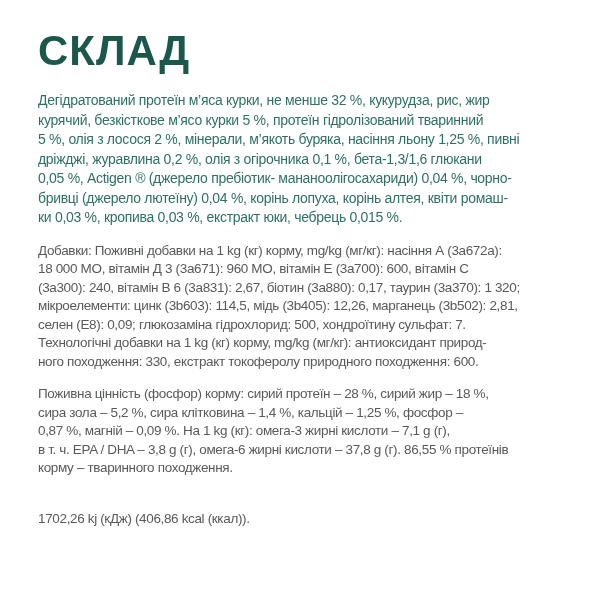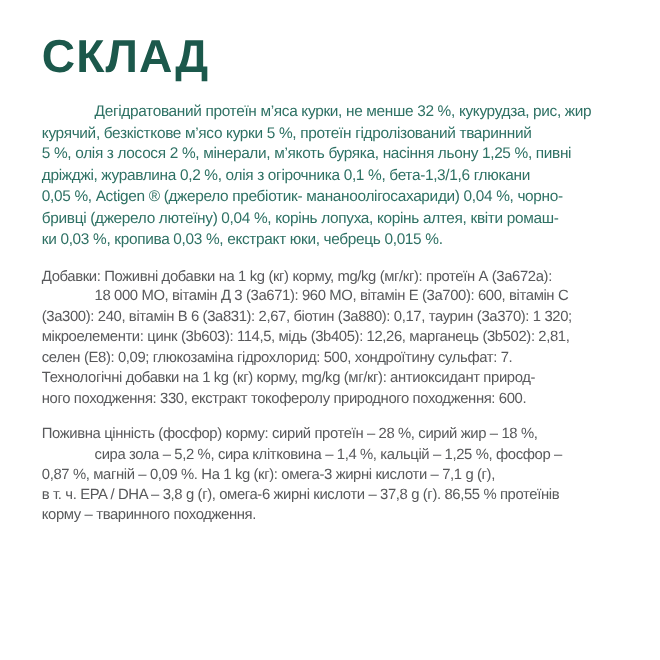--- a/index.html
+++ b/index.html
@@ -32,46 +32,46 @@
     line-height:18.5px;
     letter-spacing:-0.35px;
     color:var(--body-color);
   }
   .para.green{
     color:var(--ingredients-color);
     font-size:14px;
     line-height:19.5px;
     letter-spacing:-0.3px;
   }
-  .para .lines{white-space:pre-line;margin-left:48px;}
+  .para .lines{white-space:pre-line;}
   .para b{font-weight:normal;}
   .para.energy{margin-bottom:0;}
 </style>
 </head>
 <body>
 
 <div class="page">
 
   <h1 class="title">СКЛАД</h1>
 
   <p class="para green"><span class="lines">Дегідратований протеїн м’яса курки, не менше 32 %, кукурудза, рис, жир
 курячий, безкісткове м’ясо курки 5 %, протеїн гідролізований тваринний
 5 %, олія з лосося 2 %, мінерали, м’якоть буряка, насіння льону 1,25 %, пивні
 дріжджі, журавлина 0,2 %, олія з огірочника 0,1 %, бета-1,3/1,6 глюкани
 0,05 %, Actigen ® (джерело пребіотик- мананоолігосахариди) 0,04 %, чорно-
 бривці (джерело лютеїну) 0,04 %, корінь лопуха, корінь алтея, квіти ромаш-
 ки 0,03 %, кропива 0,03 %, екстракт юки, чебрець 0,015 %.</span></p>
 
-  <p class="para gray"><b>Добавки: Поживні добавки на 1 kg (кг) корму, mg/kg (мг/кг):</b><span> протеїн А (3а672а):</span><br><span class="lines">18 000 МО, вітамін Д 3 (3а671): 960 МО, вітамін Е (3а700): 600, вітамін С
+  <p class="para gray"><b>Добавки: Поживні добавки на 1 kg (кг) корму, mg/kg (мг/кг):</b><span> насіння А (3а672а):</span><br><span class="lines">18 000 МО, вітамін Д 3 (3а671): 960 МО, вітамін Е (3а700): 600, вітамін С
 (3а300): 240, вітамін В 6 (3а831): 2,67, біотин (3а880): 0,17, таурин (3а370): 1 320;
 мікроелементи: цинк (3b603): 114,5, мідь (3b405): 12,26, марганець (3b502): 2,81,
 селен (Е8): 0,09; глюкозаміна гідрохлорид: 500, хондроїтину сульфат: 7.
 Технологічні добавки на 1 kg (кг) корму, mg/kg (мг/кг): антиоксидант природ-
 ного походження: 330, екстракт токоферолу природного походження: 600.</span></p>
 
   <p class="para gray"><b>Поживна цінність (фосфор) корму:</b><span> сирий протеїн – 28 %, сирий жир – 18 %,</span><br><span class="lines">сира зола – 5,2 %, сира клітковина – 1,4 %, кальцій – 1,25 %, фосфор –
 0,87 %, магній – 0,09 %. На 1 kg (кг): омега-3 жирні кислоти – 7,1 g (г),
 в т. ч. EPA / DHA – 3,8 g (г), омега-6 жирні кислоти – 37,8 g (г). 86,55 % протеїнів
 корму – тваринного походження.</span></p>
 
-  <p class="para gray energy"><br></p>
+  <p class="para gray energy"><br><span>1702,26 kj (кДж) (406,86 kcal (ккал)).</span></p>
 
 </div>
 
 </body></html>

